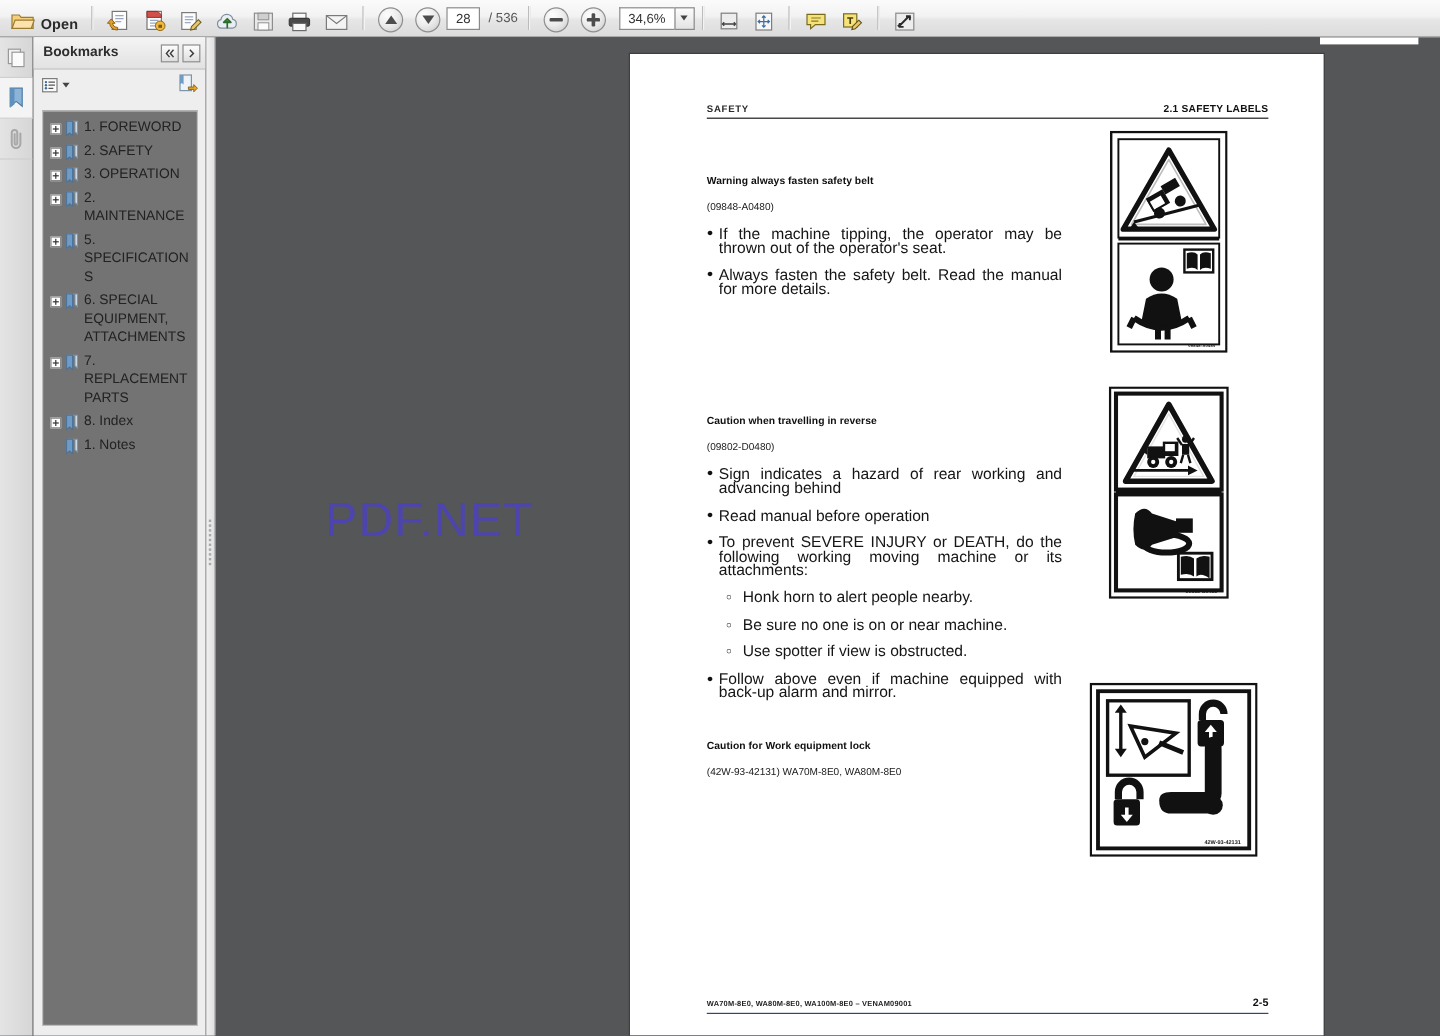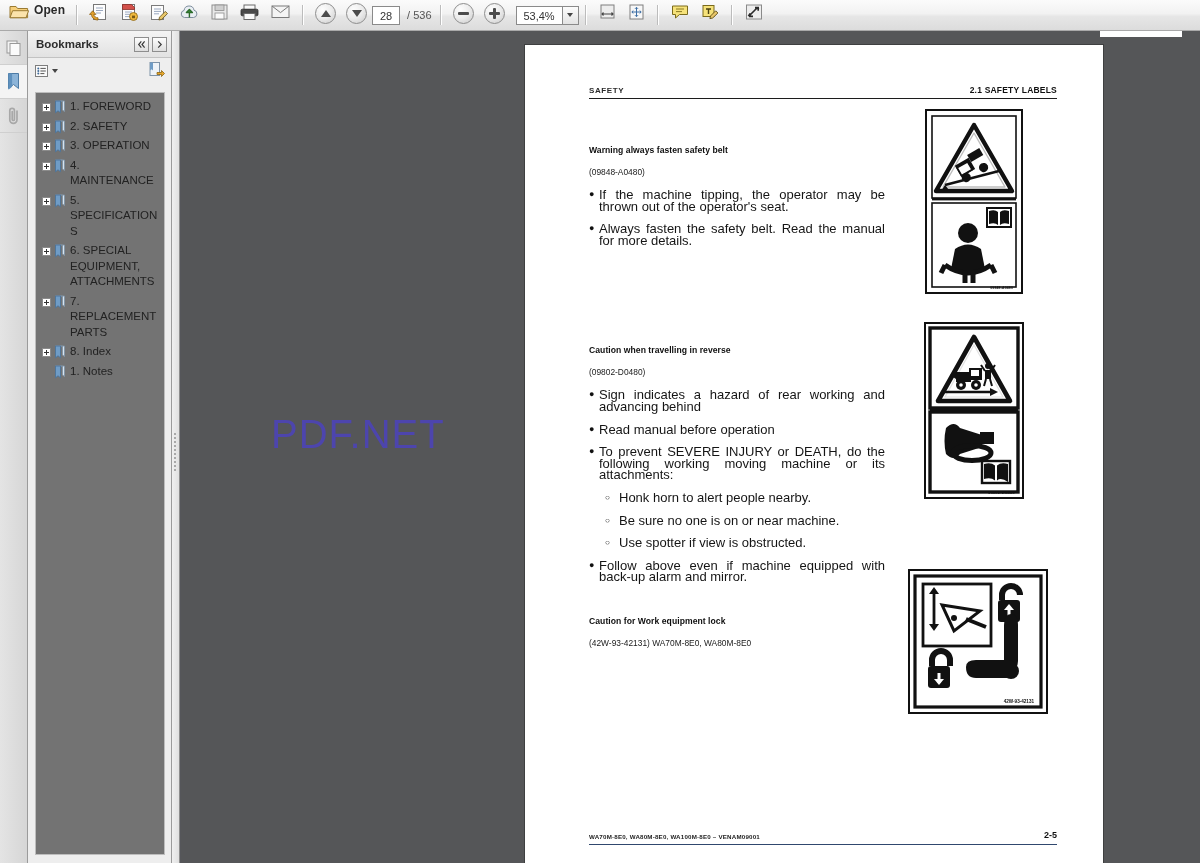--- a/index.html
+++ b/index.html
@@ -12,21 +12,21 @@
   .app{position:relative;width:1200px;height:863px;}
 
   
   .toolbar{
     position:absolute;left:0;top:0;width:1200px;height:31px;
     background:linear-gradient(to bottom,#fbfbfb 0%,#f2f2f2 45%,#e6e6e6 55%,#dcdcdc 100%);
     border-bottom:1px solid #a9a9a9;
     display:flex;align-items:center;padding:0 4px;box-sizing:border-box;
   }
   .tb-btn{
-    height:26px;min-width:26px;display:flex;align-items:flex-start;justify-content:center;
+    height:26px;min-width:26px;display:flex;align-items:flex-end;justify-content:center;
     gap:5px;padding:0 4px;border:1px solid transparent;border-radius:3px;
     cursor:pointer;box-sizing:border-box;
   }
   .tb-label{font-size:12px;font-weight:bold;color:#2a2a2a;white-space:nowrap;letter-spacing:.1px;}
   .sep{width:1px;height:20px;background:#bcbcbc;margin:0 6px;border-right:1px solid #fff;}
   .pagebox{
     width:28px;height:19px;border:1px solid #8a8a8a;background:#fff;
     font-size:11px;color:#333;text-align:center;line-height:19px;box-sizing:border-box;
     font-family:"Liberation Sans",sans-serif;
   }
@@ -254,21 +254,21 @@
           <span class="minus"></span>
         </span>
     </div>
     <div class="tb-btn">
       <span class="circ">
           <span class="plusv"></span>
         </span>
     </div>
 
     <div style="display:flex;align-items:center;margin-left:6px;">
-      <div class="zoombox">53,4%</div>
+      <div class="zoombox">34,6%</div>
       <div class="zoomarrow">
         <span class="caret"></span>
       </div>
     </div>
 
     <div class="sep"></div>
 
     <div class="tb-btn">
       <svg width="19" height="18" viewBox="0 0 19 18">
         <rect x="3" y="2" width="13" height="13" fill="#ededed" stroke="#7e7e7e" stroke-width="1"></rect>
@@ -389,21 +389,21 @@
           <path d="M1.5 1h5v11.8l-2.5-2-2.5 2z" fill="#6f9cc6" stroke="#4c7399" stroke-width=".9"></path>
         </svg>
         <span class="bm-text">3. OPERATION</span>
       </div>
       <div class="bm-item">
         <span class="bm-plus"></span>
         <svg class="bm-ico" viewBox="0 0 12 14">
           <path d="M1.5 1h9v10.5l-2-1.6V1z" fill="#d7e3ee" stroke="#7f93a6" stroke-width=".9"></path>
           <path d="M1.5 1h5v11.8l-2.5-2-2.5 2z" fill="#6f9cc6" stroke="#4c7399" stroke-width=".9"></path>
         </svg>
-        <span class="bm-text">4. MAINTENANCE</span>
+        <span class="bm-text">2. MAINTENANCE</span>
       </div>
       <div class="bm-item">
         <span class="bm-plus"></span>
         <svg class="bm-ico" viewBox="0 0 12 14">
           <path d="M1.5 1h9v10.5l-2-1.6V1z" fill="#d7e3ee" stroke="#7f93a6" stroke-width=".9"></path>
           <path d="M1.5 1h5v11.8l-2.5-2-2.5 2z" fill="#6f9cc6" stroke="#4c7399" stroke-width=".9"></path>
         </svg>
         <span class="bm-text">5. SPECIFICATIONS</span>
       </div>
       <div class="bm-item">

